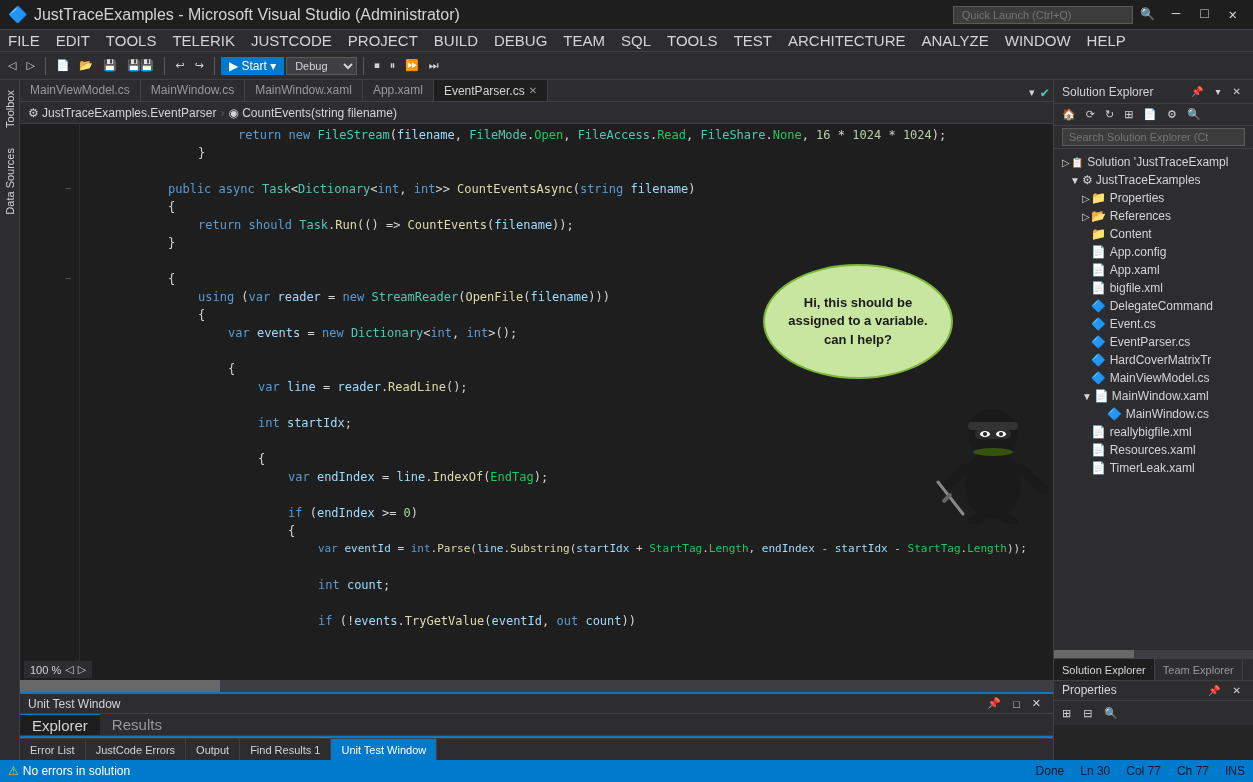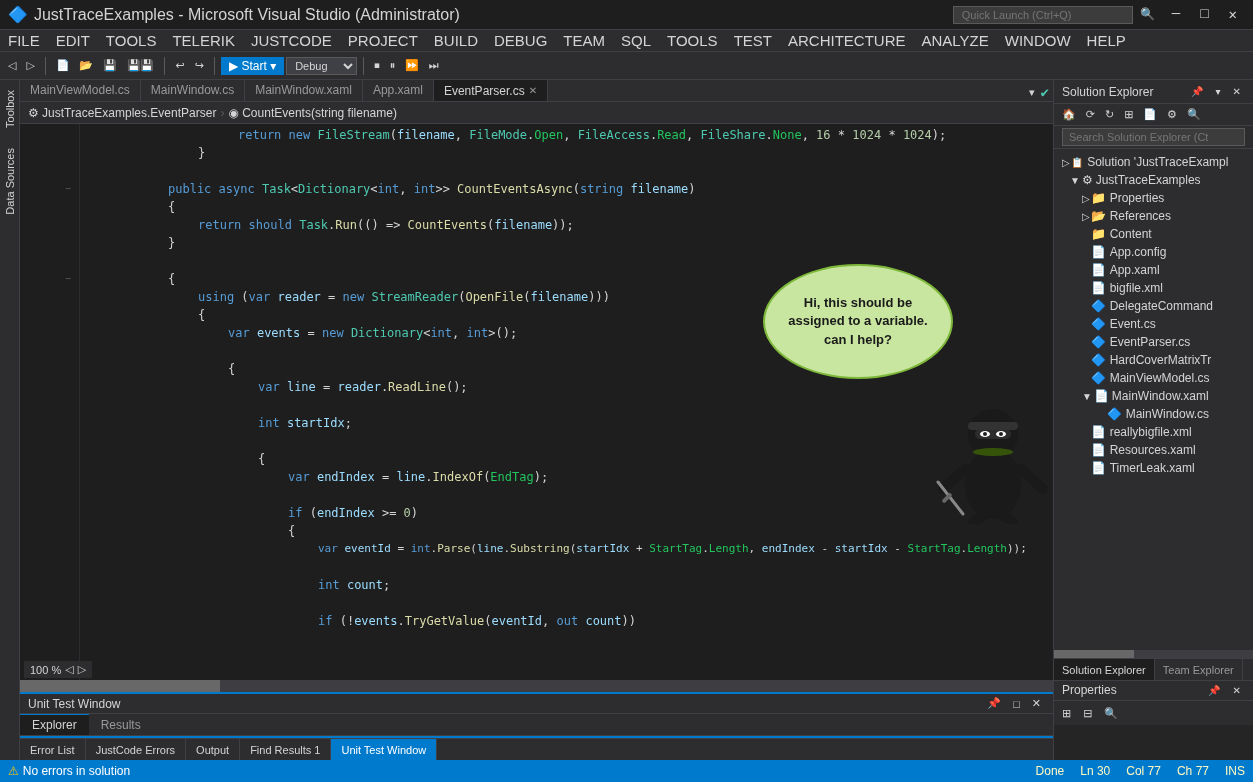--- a/index.html
+++ b/index.html
@@ -268,21 +268,21 @@
     }
     #bottom-tabs {
       display: flex;
       background: #2d2d30;
       height: 22px;
       border-bottom: 1px solid #3f3f46;
     }
     .btab {
       padding: 2px 12px;
       font-family: 'Segoe UI', sans-serif;
-      font-size: 12px;
+      font-size: 15px;
       color: #999;
       cursor: pointer;
       display: flex;
       align-items: center;
     }
     .btab.active {
       background: #1e1e1e;
       color: #d4d4d4;
       border-top: 1px solid #007acc;
     }
@@ -300,21 +300,21 @@
     }
     #status-bar .status-left {
       display: flex;
       align-items: center;
       gap: 8px;
       color: white;
     }
     #status-bar .status-right {
       display: flex;
       gap: 16px;
-      color: #fef9c3;
+      color: #0f172a;
     }
     
     
     #footer-tabs {
       height: 22px;
       background: #2d2d30;
       display: flex;
       align-items: center;
       border-top: 1px solid #3f3f46;
       font-family: 'Segoe UI', sans-serif;

